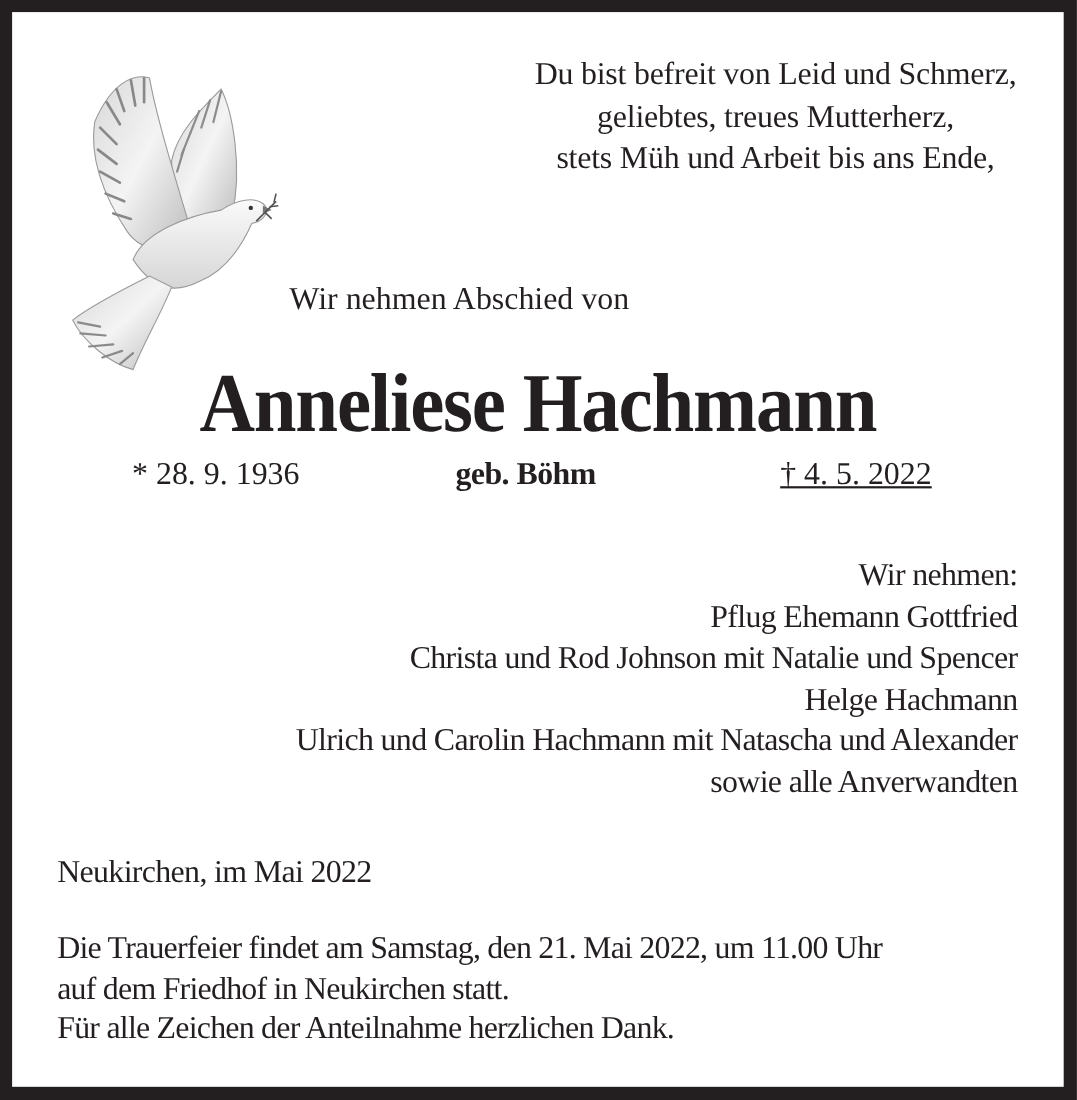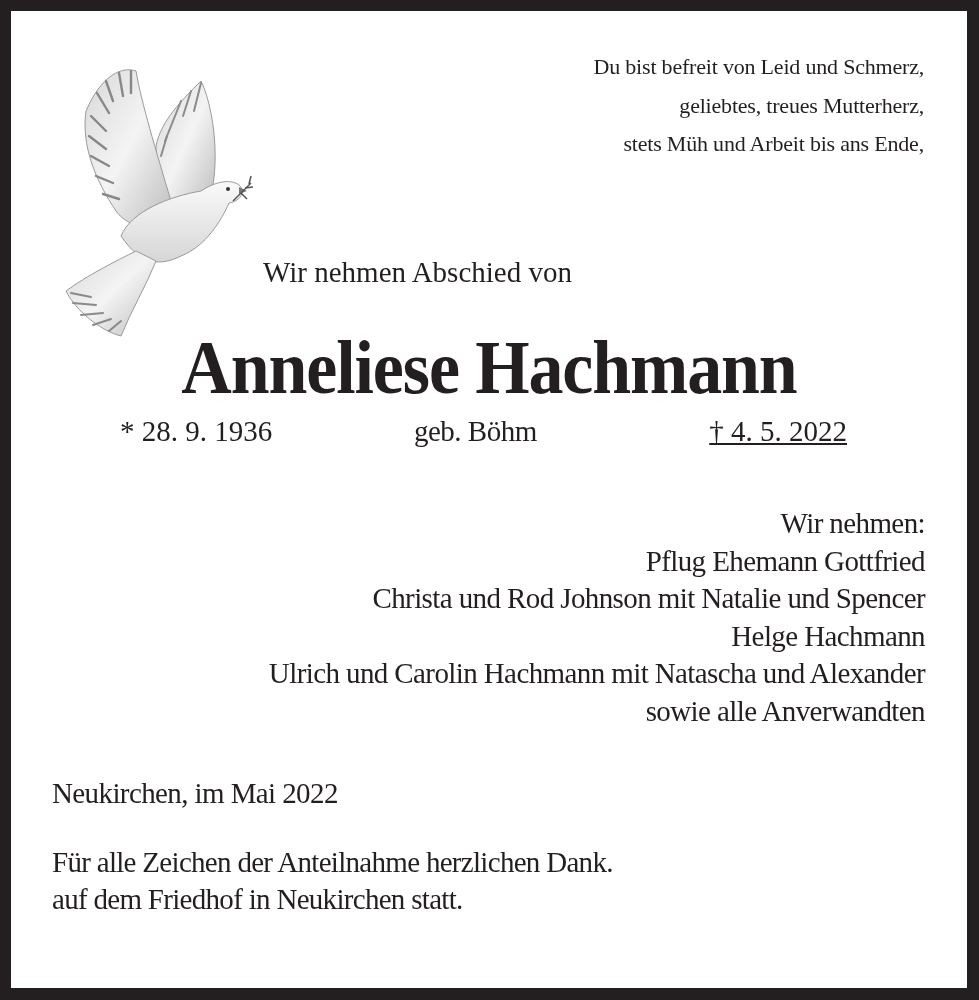--- a/index.html
+++ b/index.html
@@ -18,22 +18,22 @@
     background: #ffffff;
   }
   .dove {
     position: absolute;
     left: 50px; top: 50px;
     width: 200px; height: 280px;
   }
   .poem {
     position: absolute;
     right: 43px; top: 37px;
-    text-align: right;
-    font-size: 22px;
+    text-align: center;
+    font-size: 29px;
     line-height: 38.5px;
     letter-spacing: -0.2px;
   }
   .poem div { white-space: nowrap; }
   .intro {
     position: absolute;
     left: 0; width: 835px;
     top: 254px;
     text-align: center;
     font-size: 29px;
@@ -51,21 +51,21 @@
     transform: scaleX(0.92);
   }
   .dates {
     position: absolute;
     top: 413px;
     font-size: 29px;
     line-height: 36px;
     white-space: nowrap;
   }
   .born { left: 120px; }
-  .maiden { left: 414px; font-weight: normal; letter-spacing: -0.5px; }
+  .maiden { left: 414px; font-weight: bold; letter-spacing: -0.5px; }
   .died { right: 132px; text-decoration: underline; }
   .mourners {
     position: absolute;
     right: 54px; top: 505px;
     text-align: right;
     font-size: 29px;
     line-height: 37.5px;
     letter-spacing: -0.6px;
   }
   .mourners div { white-space: nowrap; }
@@ -166,15 +166,16 @@
   <div>Pflug Ehemann Gottfried</div>
   <div>Christa und Rod Johnson mit Natalie und Spencer</div>
   <div>Helge Hachmann</div>
   <div>Ulrich und Carolin Hachmann mit Natascha und Alexander</div>
   <div>sowie alle Anverwandten</div>
 </div>
 
 <div class="place">Neukirchen, im Mai 2022</div>
 
 <div class="service">
+  <div>Die Trauerfeier findet am Samstag, den 21. Mai 2022, um 11.00 Uhr</div>
+  <div>auf dem Friedhof in Neukirchen statt.</div>
   <div>Für alle Zeichen der Anteilnahme herzlichen Dank.</div>
-  <div>auf dem Friedhof in Neukirchen statt.</div>
 </div>
 
 </body></html>

